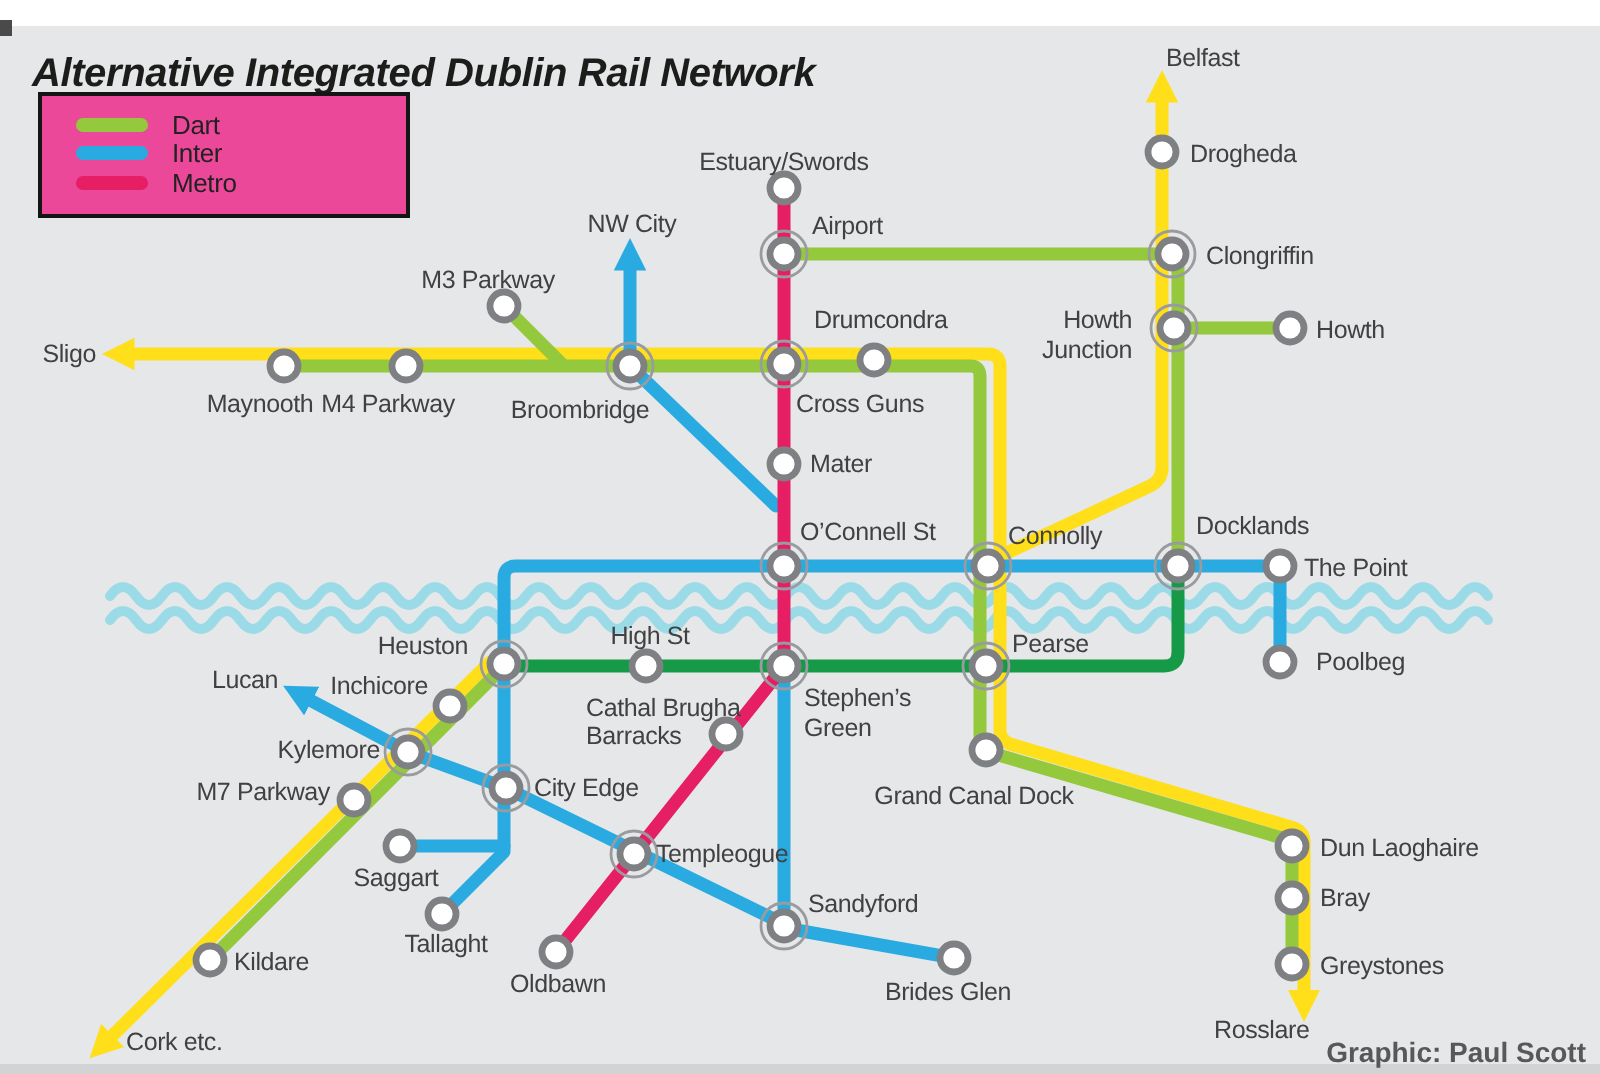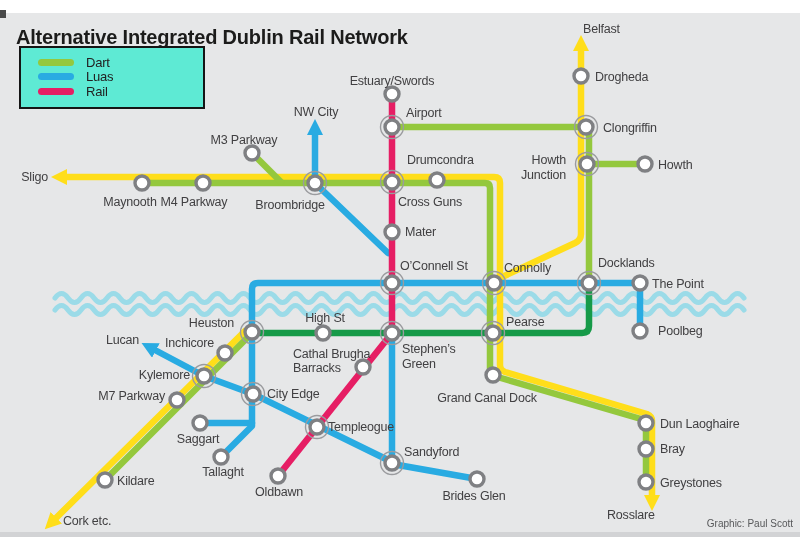--- a/index.html
+++ b/index.html
@@ -1,27 +1,27 @@
 <!DOCTYPE html>
 <html><head>
 <meta charset="utf-8">
 <style>
   html,body{margin:0;padding:0;background:#fff;}
   .canvas{position:relative;width:800px;height:537px;background:#fff;overflow:hidden;
           font-family:"Liberation Sans",sans-serif;}
   .canvas svg{position:absolute;left:0;top:0;}
   .title{position:absolute;left:16px;top:13px;font-size:20px;font-weight:bold;
-         color:#1c1c1b;letter-spacing:-0.2px;}
+         color:#1c1c1b;letter-spacing:-0.2px;font-style:italic;}
   .legend{position:absolute;left:19px;top:46px;width:186px;box-sizing:border-box;
-          background:#5eead4;border:2px solid #151515;padding:7px 0 8px 17px;}
+          background:#ec4899;border:2px solid #151515;padding:7px 0 8px 17px;}
   .legend-row{display:flex;align-items:center;height:14.6px;gap:12px;}
   .legend-swatch{width:36px;height:7px;border-radius:4px;flex:0 0 auto;}
   .legend-label{font-size:13px;color:#222;line-height:13px;letter-spacing:-0.2px;}
   .credit{position:absolute;left:0;right:7px;top:518px;text-align:right;
-          font-size:10px;color:#57585a;}
+          font-size:14px;color:#57585a;font-weight:bold;}
   text{font-family:"Liberation Sans",sans-serif;}
 </style>
 </head>
 <body>
 
 <div class="canvas">
 
   <svg id="rail-map" width="800" height="537" viewBox="0 0 800 537">
     <defs id="map-defs">
         <marker id="arrow-intercity" viewBox="0 0 10 10" refX="2" refY="5" markerWidth="2.5" markerHeight="2.5" orient="auto-start-reverse">
@@ -162,22 +162,22 @@
 
   <h1 class="title">Alternative Integrated Dublin Rail Network</h1>
 
   <div class="legend">
     <div class="legend-row">
       <span class="legend-swatch" style="background: rgb(148, 200, 61);"></span>
       <span class="legend-label">Dart</span>
     </div>
     <div class="legend-row">
       <span class="legend-swatch" style="background: rgb(41, 171, 226);"></span>
-      <span class="legend-label">Luas</span>
+      <span class="legend-label">Inter</span>
     </div>
     <div class="legend-row">
       <span class="legend-swatch" style="background: rgb(230, 30, 100);"></span>
-      <span class="legend-label">Rail</span>
+      <span class="legend-label">Metro</span>
     </div>
   </div>
 
   <div class="credit">Graphic: Paul Scott</div>
 </div>
 
 </body></html>

